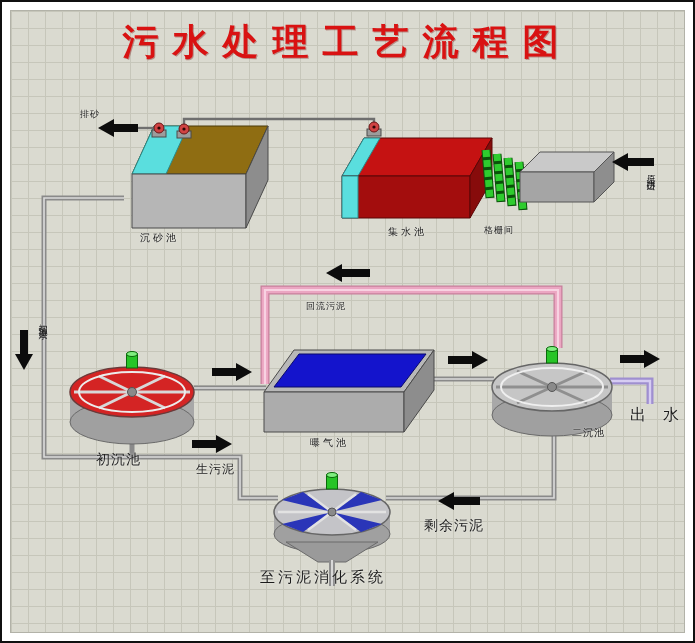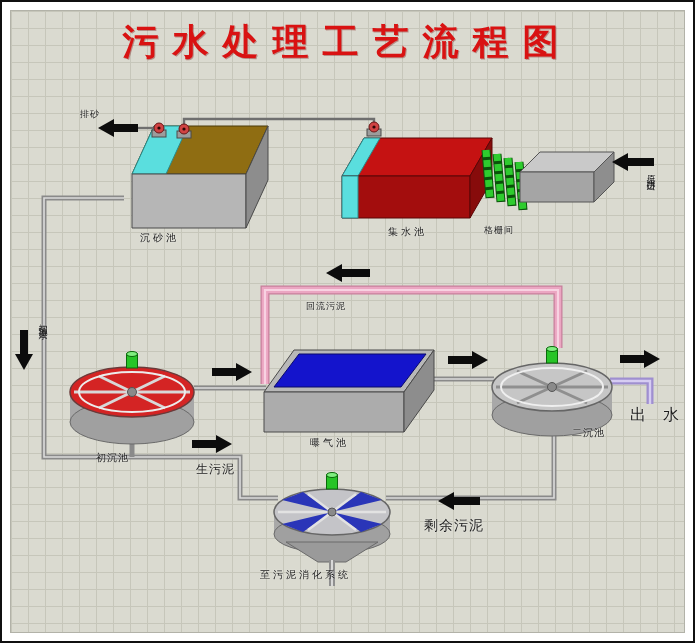--- a/index.html
+++ b/index.html
@@ -193,19 +193,19 @@
   <div class="title">污水处理工艺流程图</div>
 
   <div class="lbl" style="left:78px;top:106px;font-size:9px;">排砂</div>
   <div class="lbl sp" style="left:138px;top:229px;">沉砂池</div>
   <div class="lbl sp" style="left:386px;top:223px;">集水池</div>
   <div class="lbl" style="left:482px;top:198px;font-size:9px;margin-top:24px;">格栅间</div>
   <div class="lbl v" style="left:642px;top:166px;font-size:9px;">原污水进口</div>
   <div class="lbl v" style="left:34px;top:314px;font-size:9px;">初沉池进水</div>
   <div class="lbl" style="left:278px;top:298px;font-size:9px;margin-left:26px;">回流污泥</div>
   <div class="lbl sp" style="left:308px;top:434px;">曝气池</div>
-  <div class="lbl" style="left:94px;top:449px;font-size:10px;">初沉池</div>
+  <div class="lbl" style="left:94px;top:449px;font-size:14px;">初沉池</div>
   <div class="lbl" style="left:570px;top:424px;font-size:10px;">二沉池</div>
   <div class="lbl" style="left:628px;top:403px;font-size:16px;letter-spacing:6px;">出 水</div>
   <div class="lbl" style="left:194px;top:459px;font-size:12px;">生污泥</div>
   <div class="lbl" style="left:422px;top:507px;font-size:14px;margin-top:8px;">剩余污泥</div>
-  <div class="lbl sp" style="left:258px;top:566px;font-size:10px;text-align:right;">至污泥消化系统</div>
+  <div class="lbl sp" style="left:258px;top:566px;font-size:15px;text-align:right;">至污泥消化系统</div>
 </div>
 
 </body></html>

